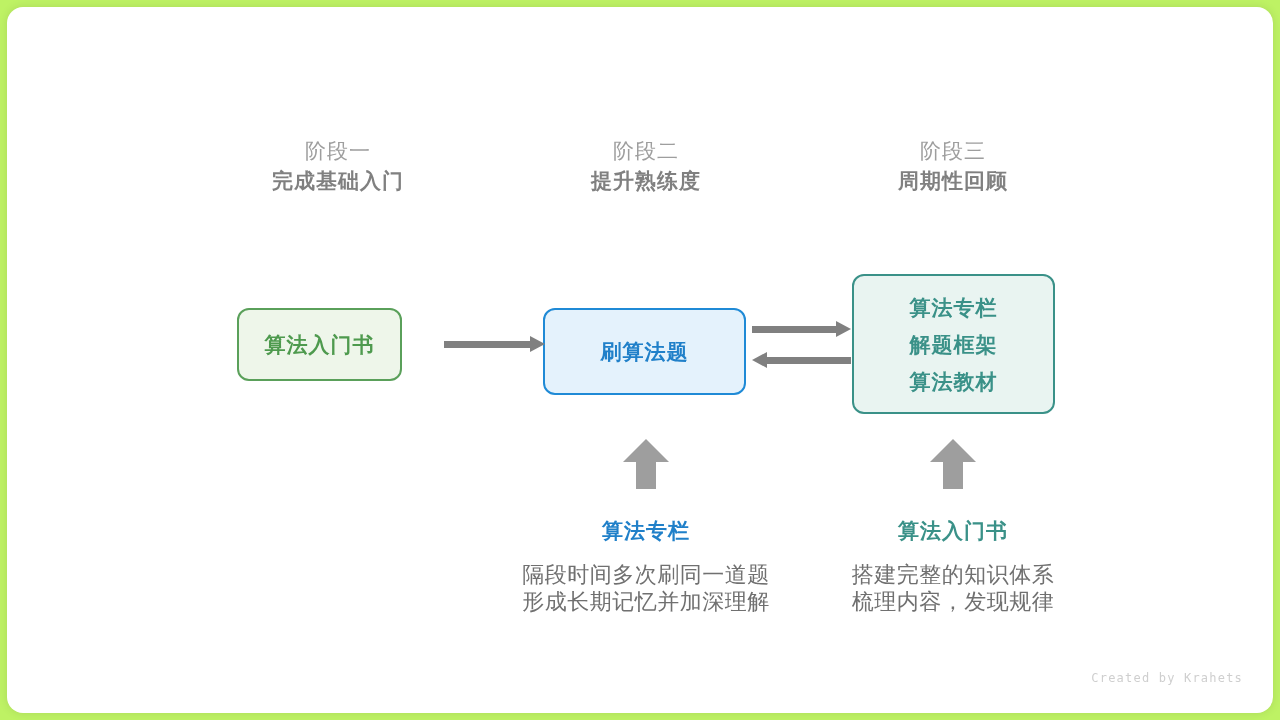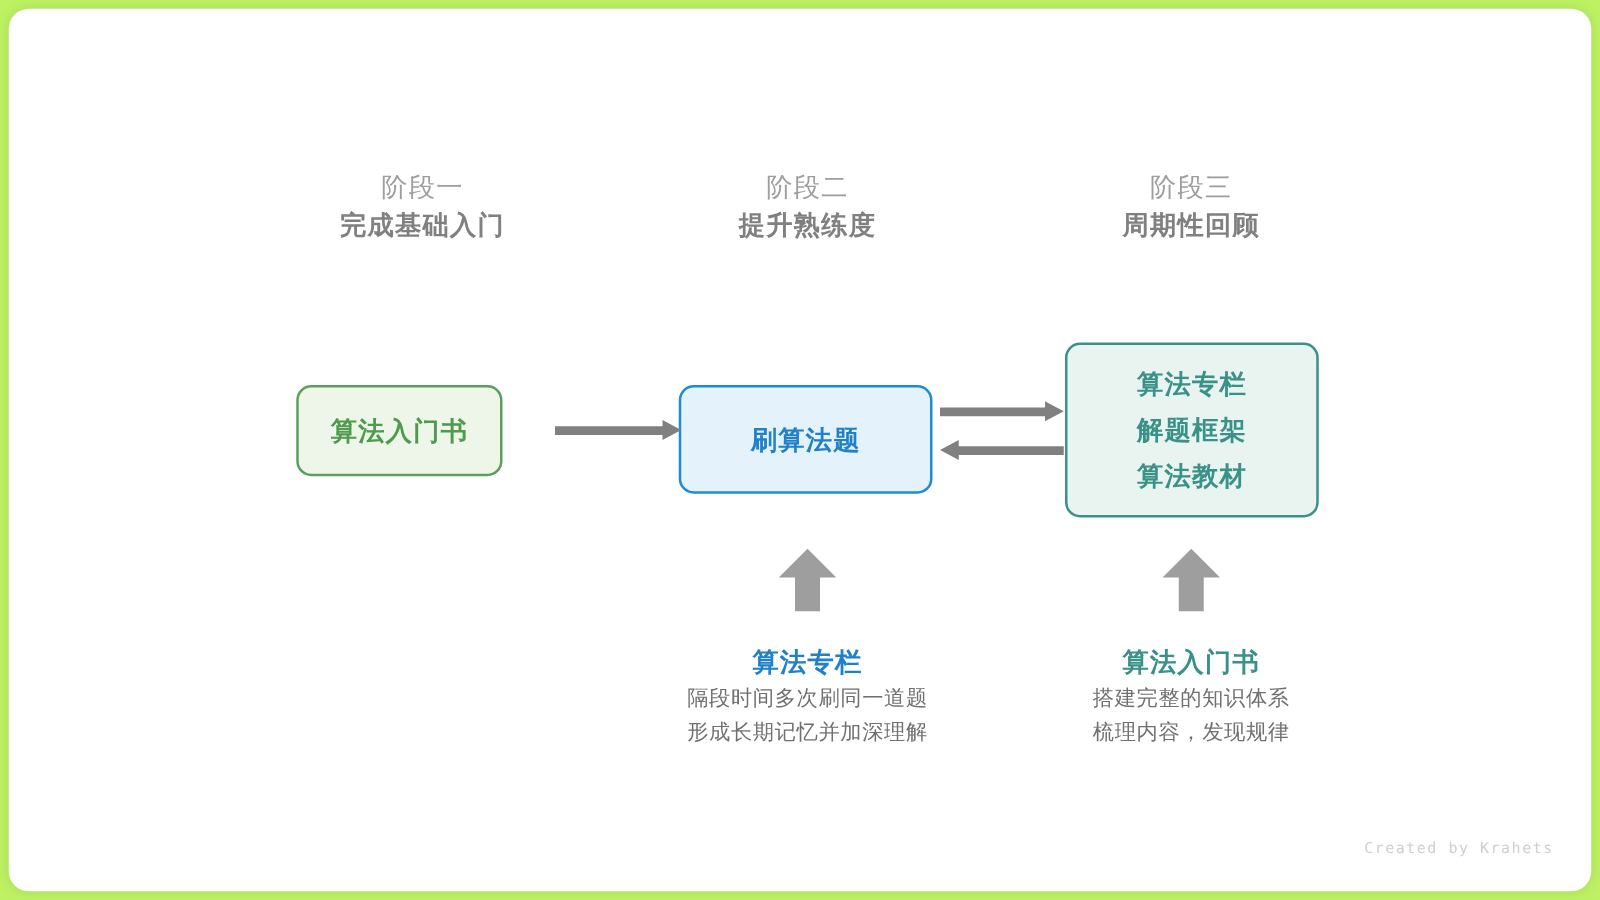--- a/index.html
+++ b/index.html
@@ -145,21 +145,22 @@
     width: 340px;
     text-align: center;
   }
   .note .note-title {
     font-size: 21px;
     font-weight: bold;
     letter-spacing: 1px;
     line-height: 28px;
   }
   .note .note-body {
-    font-size: 17px;
+    margin-top: 16px;
+    font-size: 22px;
     color: #707070;
     line-height: 27px;
     letter-spacing: 0.5px;
   }
   #note-1 { left: 469px; top: 510px; }
   #note-1 .note-title { color: #2080c9; }
   #note-2 { left: 776px; top: 510px; }
   #note-2 .note-title { color: #3a9188; }
 
   

